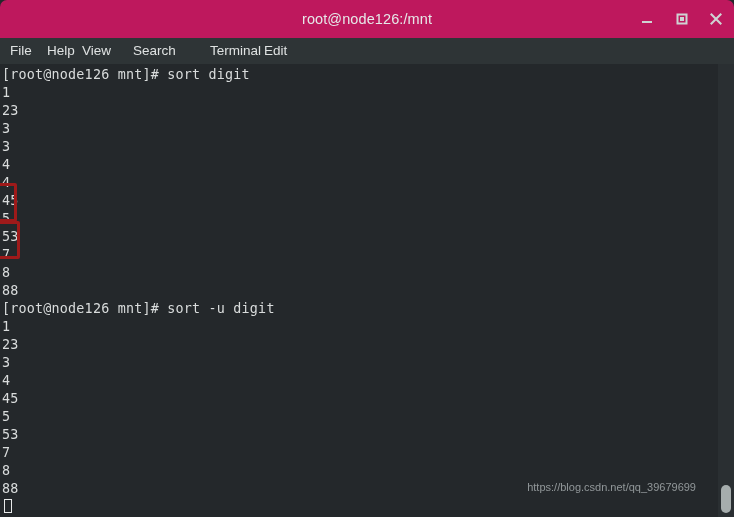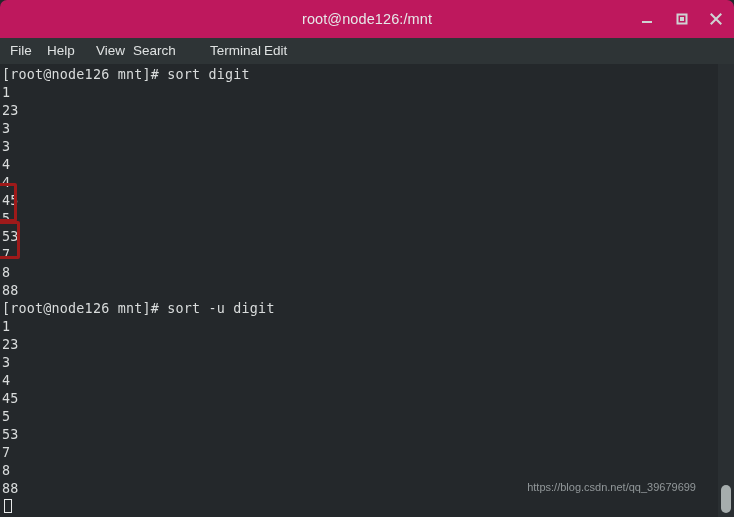--- a/index.html
+++ b/index.html
@@ -182,21 +182,21 @@
         <svg width="20" height="20" viewBox="0 0 20 20">
           <path d="M5.5 5.5 L14.5 14.5 M14.5 5.5 L5.5 14.5" stroke="#cfd3d3" stroke-width="2.1" stroke-linecap="square"></path>
         </svg>
       </span>
     </div>
   </div>
 
   <div id="menubar">
     <div class="menu-item" style="left:10px">File</div>
     <div class="menu-item" style="left:47px">Help</div>
-    <div class="menu-item" style="left:96px">View</div>
+    <div class="menu-item" style="left:82px">View</div>
     <div class="menu-item" style="left:133px">Search</div>
     <div class="menu-item" style="left:210px">Terminal</div>
     <div class="menu-item" style="left:264px">Edit</div>
   </div>
 
   <div id="terminal">
 
     <div id="term-lines">
       <div class="term-line">[root@node126 mnt]# sort digit</div>
       <div class="term-line">1</div>

